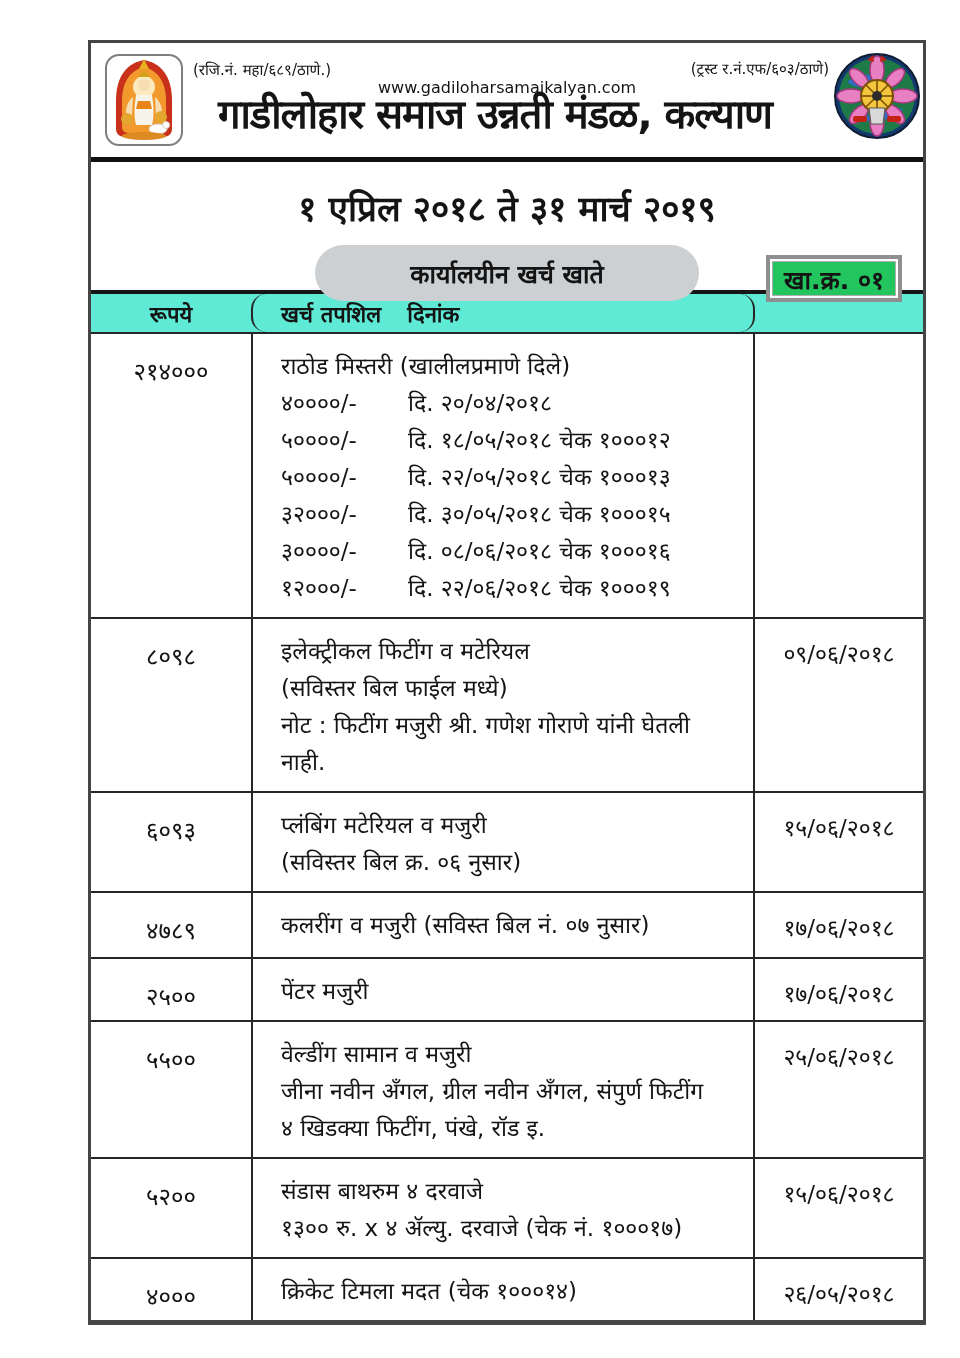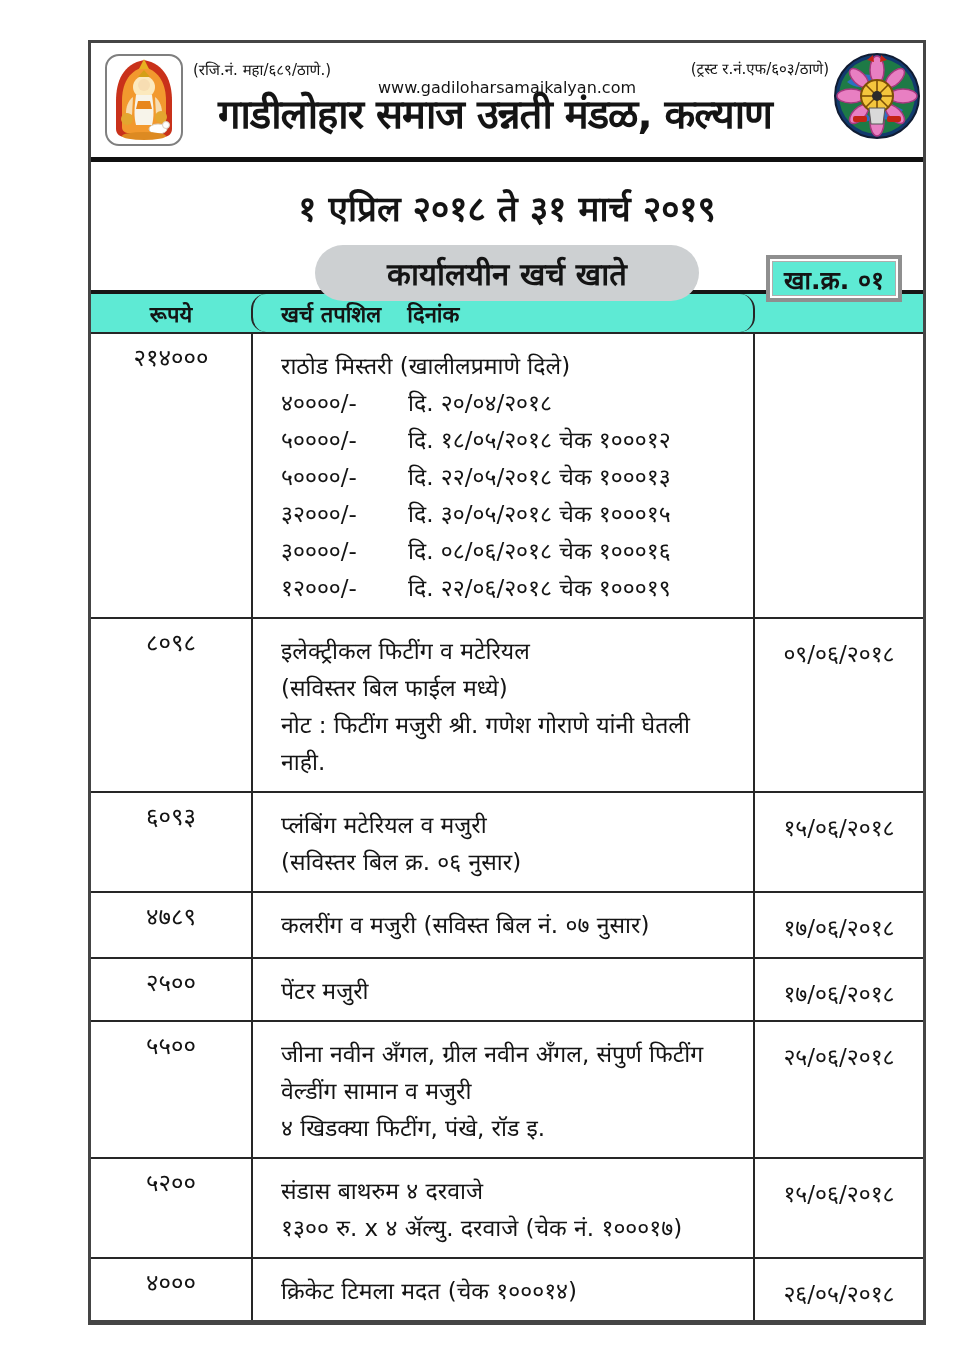--- a/index.html
+++ b/index.html
@@ -36,45 +36,45 @@
     white-space: nowrap; letter-spacing: -1px;
   }
   .right-logo { position: absolute; right: 2px; top: 9px; width: 88px; height: 88px; }
   
   .title-band { position: relative; height: 128px; }
   .date-range { padding-top: 22px; text-align: center; font-size: 35px; font-weight: bold; }
   .pill {
     margin: 14px auto 0; width: 384px; height: 56px;
     background: #cdd0d2; border-radius: 28px;
     display: flex; align-items: center; justify-content: center;
-    font-size: 31px; font-weight: bold;
+    font-size: 25px; font-weight: bold;
   }
   .acct-box {
     position: absolute; right: 21px; top: 93px;
     min-width: 136px; height: 47px; padding: 0 14px;
-    background: #5eead4;
+    background: #22c55e;
     border: 4px solid #8f8f8f;
     box-shadow: inset 0 0 0 2px #ffffff, inset 0 0 0 3px #aeaeae;
     display: flex; align-items: center; justify-content: center;
     font-size: 25px; font-weight: bold;
   }
   
   .tbl { border-top: 4px solid #161616; }
   .trow { display: flex; align-items: stretch; }
   .c1 { width: 160px; flex: none; text-align: center; }
   .c2 { flex: 1; border-left: 2px solid #262626; border-right: 2px solid #262626; }
   .c3 { width: 168px; flex: none; text-align: center; }
   .thead {
     background: #5eead4; height: 38px;
     font-size: 22px; font-weight: bold;
   }
   .thead .c1, .thead .c3 { display: flex; align-items: center; justify-content: center; }
   .thead .c2 { display: flex; align-items: center; gap: 26px; padding-left: 28px; border-radius: 15px; }
   .brow { border-top: 2px solid #262626; font-size: 23px; }
-  .brow .c1 { padding-top: 6px; font-size: 24px; border-radius: 27px; }
+  .brow .c1 { padding-top: 20px; font-size: 24px; border-radius: 27px; }
   .brow .c2 { padding: 14px 18px 10px 28px; line-height: 37px; text-align: left; }
   .brow .c3 { padding-top: 18px; }
   .pay { display: flex; }
   .pay-a { width: 127px; flex: none; }
 </style>
 </head>
 <body>
 
 <div class="page">
 
@@ -218,22 +218,22 @@
       <div class="c1">२५००</div>
       <div class="c2">
         <div>पेंटर मजुरी</div>
       </div>
       <div class="c3">१७/०६/२०१८</div>
     </div>
 
     <div class="trow brow" style="min-height:122px">
       <div class="c1">५५००</div>
       <div class="c2">
+        <div>वेल्डींग सामान व मजुरी</div>
         <div>जीना नवीन अँगल, ग्रील नवीन अँगल, संपुर्ण फिटींग</div>
-        <div>वेल्डींग सामान व मजुरी</div>
         <div>४ खिडक्या फिटींग, पंखे, रॉड इ.</div>
       </div>
       <div class="c3">२५/०६/२०१८</div>
     </div>
 
     <div class="trow brow" style="min-height:90px">
       <div class="c1">५२००</div>
       <div class="c2">
         <div>संडास बाथरुम ४ दरवाजे</div>
         <div>१३०० रु. x ४ ॲल्यु. दरवाजे (चेक नं. १०००१७)</div>

